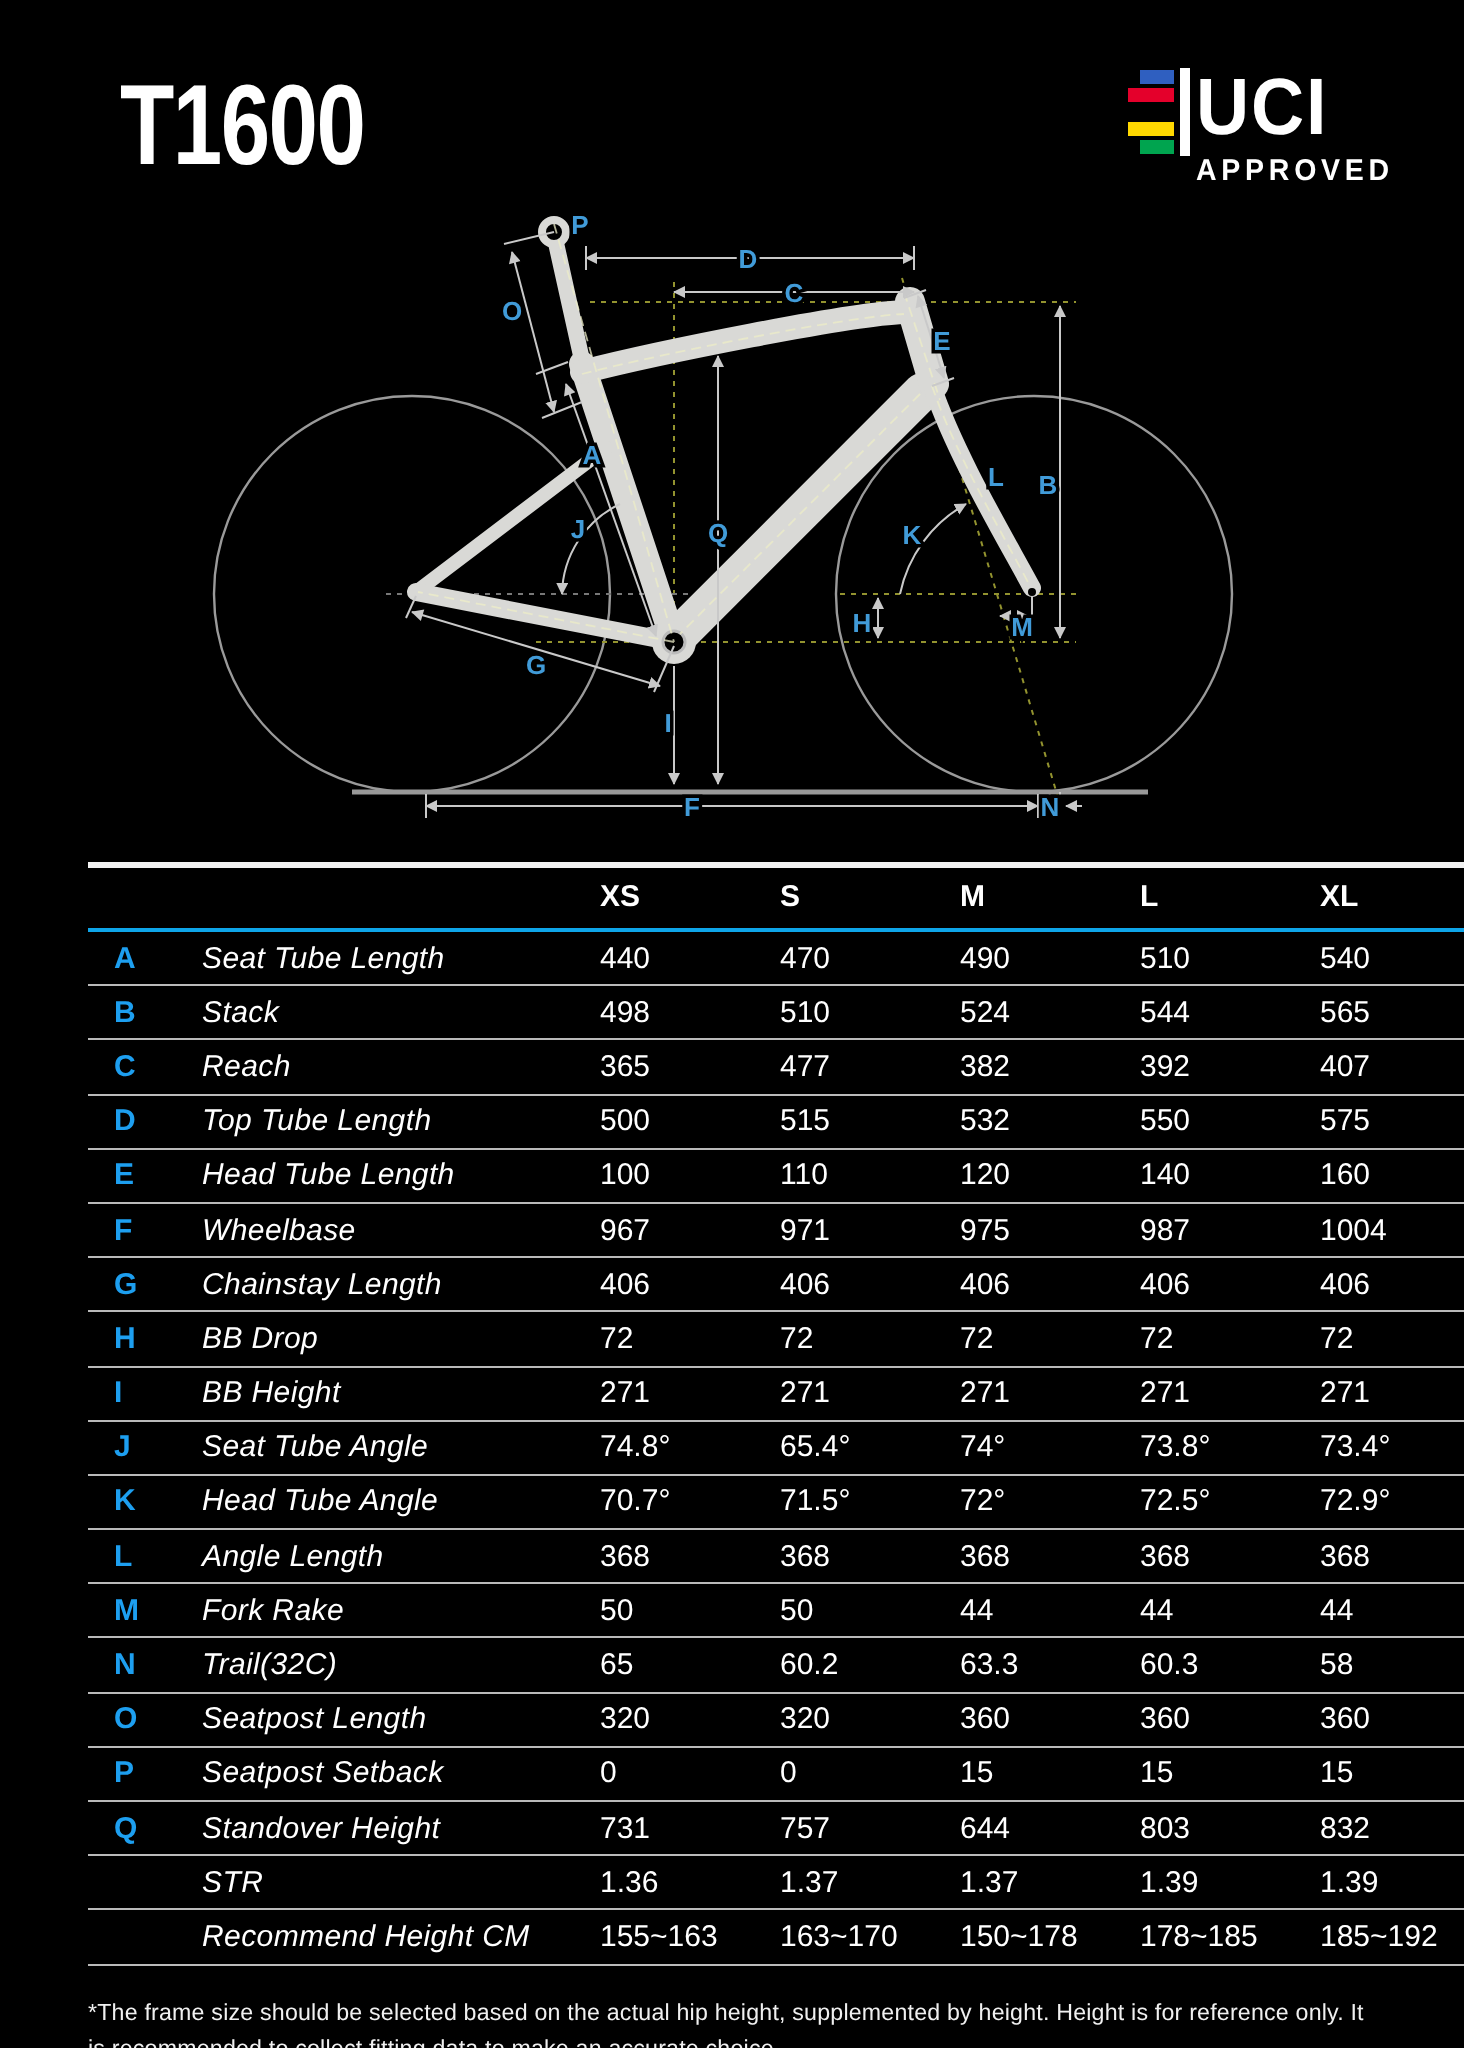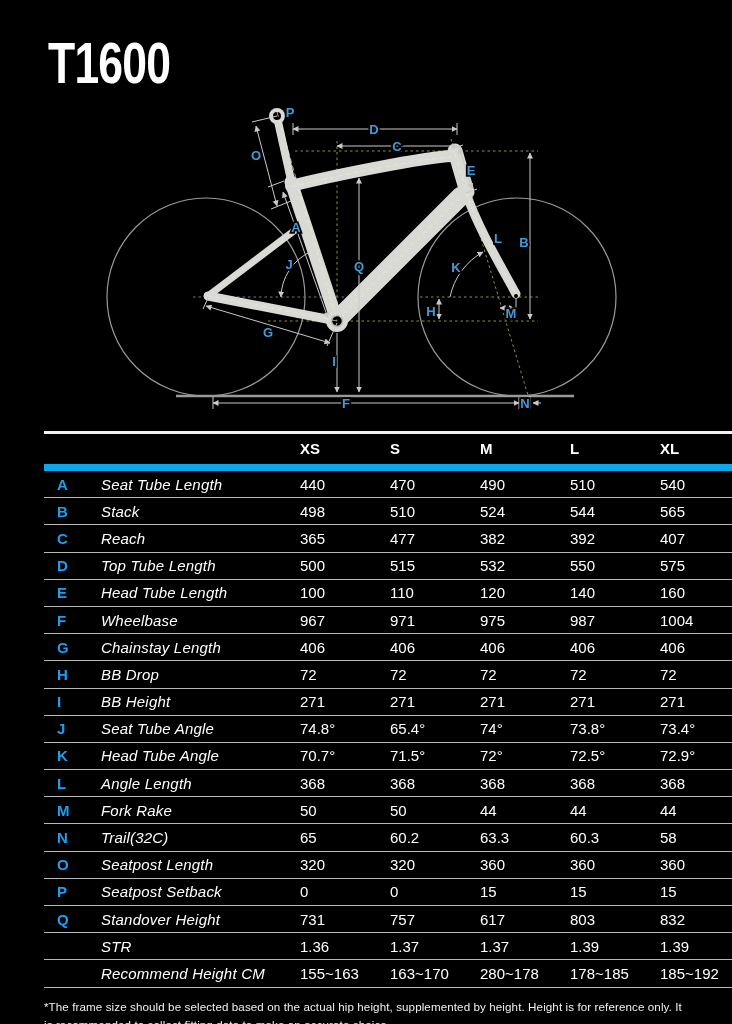--- a/index.html
+++ b/index.html
@@ -1,21 +1,21 @@
 <!DOCTYPE html>
 <html><head>
 <meta charset="utf-8">
 <style>
   html,body { margin:0; padding:0; background:#000; }
   .page {
     position:relative; width:732px; height:1024px; background:#000;
     overflow:hidden; font-family:"Liberation Sans", sans-serif; color:#fff;
   }
   
-  .hdr { position:absolute; top:0; left:4px; width:716px; height:96px; }
+  .hdr { position:absolute; top:0; left:16px; width:716px; height:96px; }
   .title {
     position:absolute; left:44px; top:30px; margin:0;
     font-size:57px; font-weight:bold; letter-spacing:-1px; color:#fff;
     transform:scaleX(.78); transform-origin:left center; white-space:nowrap;
   }
   .uci { position:absolute; right:30px; top:33px; display:flex; align-items:flex-start; }
   .uci-stripes { width:26px; height:42px; display:flex; flex-direction:column;
     align-items:flex-end; justify-content:space-between; margin-top:2px; }
   .uci-stripes .stripe { height:7px; }
   .uci-bar { width:5px; height:44px; background:#fff; margin:1px 3px 0 3px; }
@@ -31,38 +31,52 @@
   
   .geo-table {
     position:absolute; left:44px; top:431px; width:658px;
     border-collapse:collapse; table-layout:fixed;
     border-top:3px solid #f2f2f2;
   }
   .geo-table th, .geo-table td {
     text-align:left; font-size:15px; color:#fff; padding:4.6px 2px;
     white-space:nowrap; overflow:hidden;
   }
-  .geo-table thead th { font-weight:bold; padding:6px 2px 7px 2px; border-bottom:7px solid #0ea5e9; }
+  .geo-table thead th { font-weight:bold; padding:6px 2px 7px 2px; border-bottom:2px solid #0ea5e9; }
   .geo-table tbody tr { border-bottom:1.5px solid #b9b9b9; }
   .geo-table .c-letter { width:40px; padding-left:13px; font-weight:bold; color:#1d9ff0; }
   .geo-table .c-label  { width:193px; letter-spacing:.2px;font-style:italic; }
   .geo-table .c-val    { width:84px; padding-left:4px; }
   
   .footnote {
     position:absolute; left:44px; top:998px; width:648px; margin:0;
     font-size:11.6px; line-height:1.55; color:#f0f0f0; letter-spacing:.1px;
   }
 </style>
 </head>
 <body>
 
 <div class="page">
 
   <div class="hdr">
     <h1 class="title">T1600</h1>
+    <div class="uci">
+      <div class="uci-stripes" id="uci-stripes">
+          <div class="stripe" style="background: rgb(47, 95, 192); width: 17px;"></div>
+          <div class="stripe" style="background: rgb(228, 0, 43); width: 23px;"></div>
+          <div class="stripe" style="background: rgb(0, 0, 0); width: 26px;"></div>
+          <div class="stripe" style="background: rgb(255, 216, 0); width: 23px;"></div>
+          <div class="stripe" style="background: rgb(0, 164, 79); width: 17px;"></div>
+        </div>
+      <div class="uci-bar"></div>
+      <div class="uci-text">
+        <div class="uci-name">UCI</div>
+        <div class="uci-approved">APPROVED</div>
+      </div>
+    </div>
   </div>
 
   <svg class="diagram" width="732" height="336" viewBox="0 95 732 336">
     <defs>
       <marker id="ae" markerWidth="8" markerHeight="8" refX="5.5" refY="3" orient="auto">
         <path d="M0,0L6,3L0,6z" fill="#c9c9c9"></path>
       </marker>
       <marker id="as" markerWidth="8" markerHeight="8" refX="0.5" refY="3" orient="auto">
         <path d="M6,0L0,3L6,6z" fill="#c9c9c9"></path>
       </marker>
@@ -315,39 +329,39 @@
           <td class="c-val">0</td>
           <td class="c-val">15</td>
           <td class="c-val">15</td>
           <td class="c-val">15</td>
         </tr>
         <tr>
           <td class="c-letter">Q</td>
           <td class="c-label">Standover Height</td>
           <td class="c-val">731</td>
           <td class="c-val">757</td>
-          <td class="c-val">617</td>
+          <td class="c-val">644</td>
           <td class="c-val">803</td>
           <td class="c-val">832</td>
         </tr>
         <tr>
           <td class="c-letter"></td>
           <td class="c-label">STR</td>
           <td class="c-val">1.36</td>
           <td class="c-val">1.37</td>
           <td class="c-val">1.37</td>
           <td class="c-val">1.39</td>
           <td class="c-val">1.39</td>
         </tr>
         <tr>
           <td class="c-letter"></td>
           <td class="c-label">Recommend Height CM</td>
           <td class="c-val">155~163</td>
           <td class="c-val">163~170</td>
-          <td class="c-val">280~178</td>
+          <td class="c-val">150~178</td>
           <td class="c-val">178~185</td>
           <td class="c-val">185~192</td>
         </tr>
       </tbody>
   </table>
 
   <p class="footnote">*The frame size should be selected based on the actual hip height, supplemented by height. Height is for reference only. It is recommended to collect fitting data to make an accurate choice</p>
 </div>
 
 </body></html>

